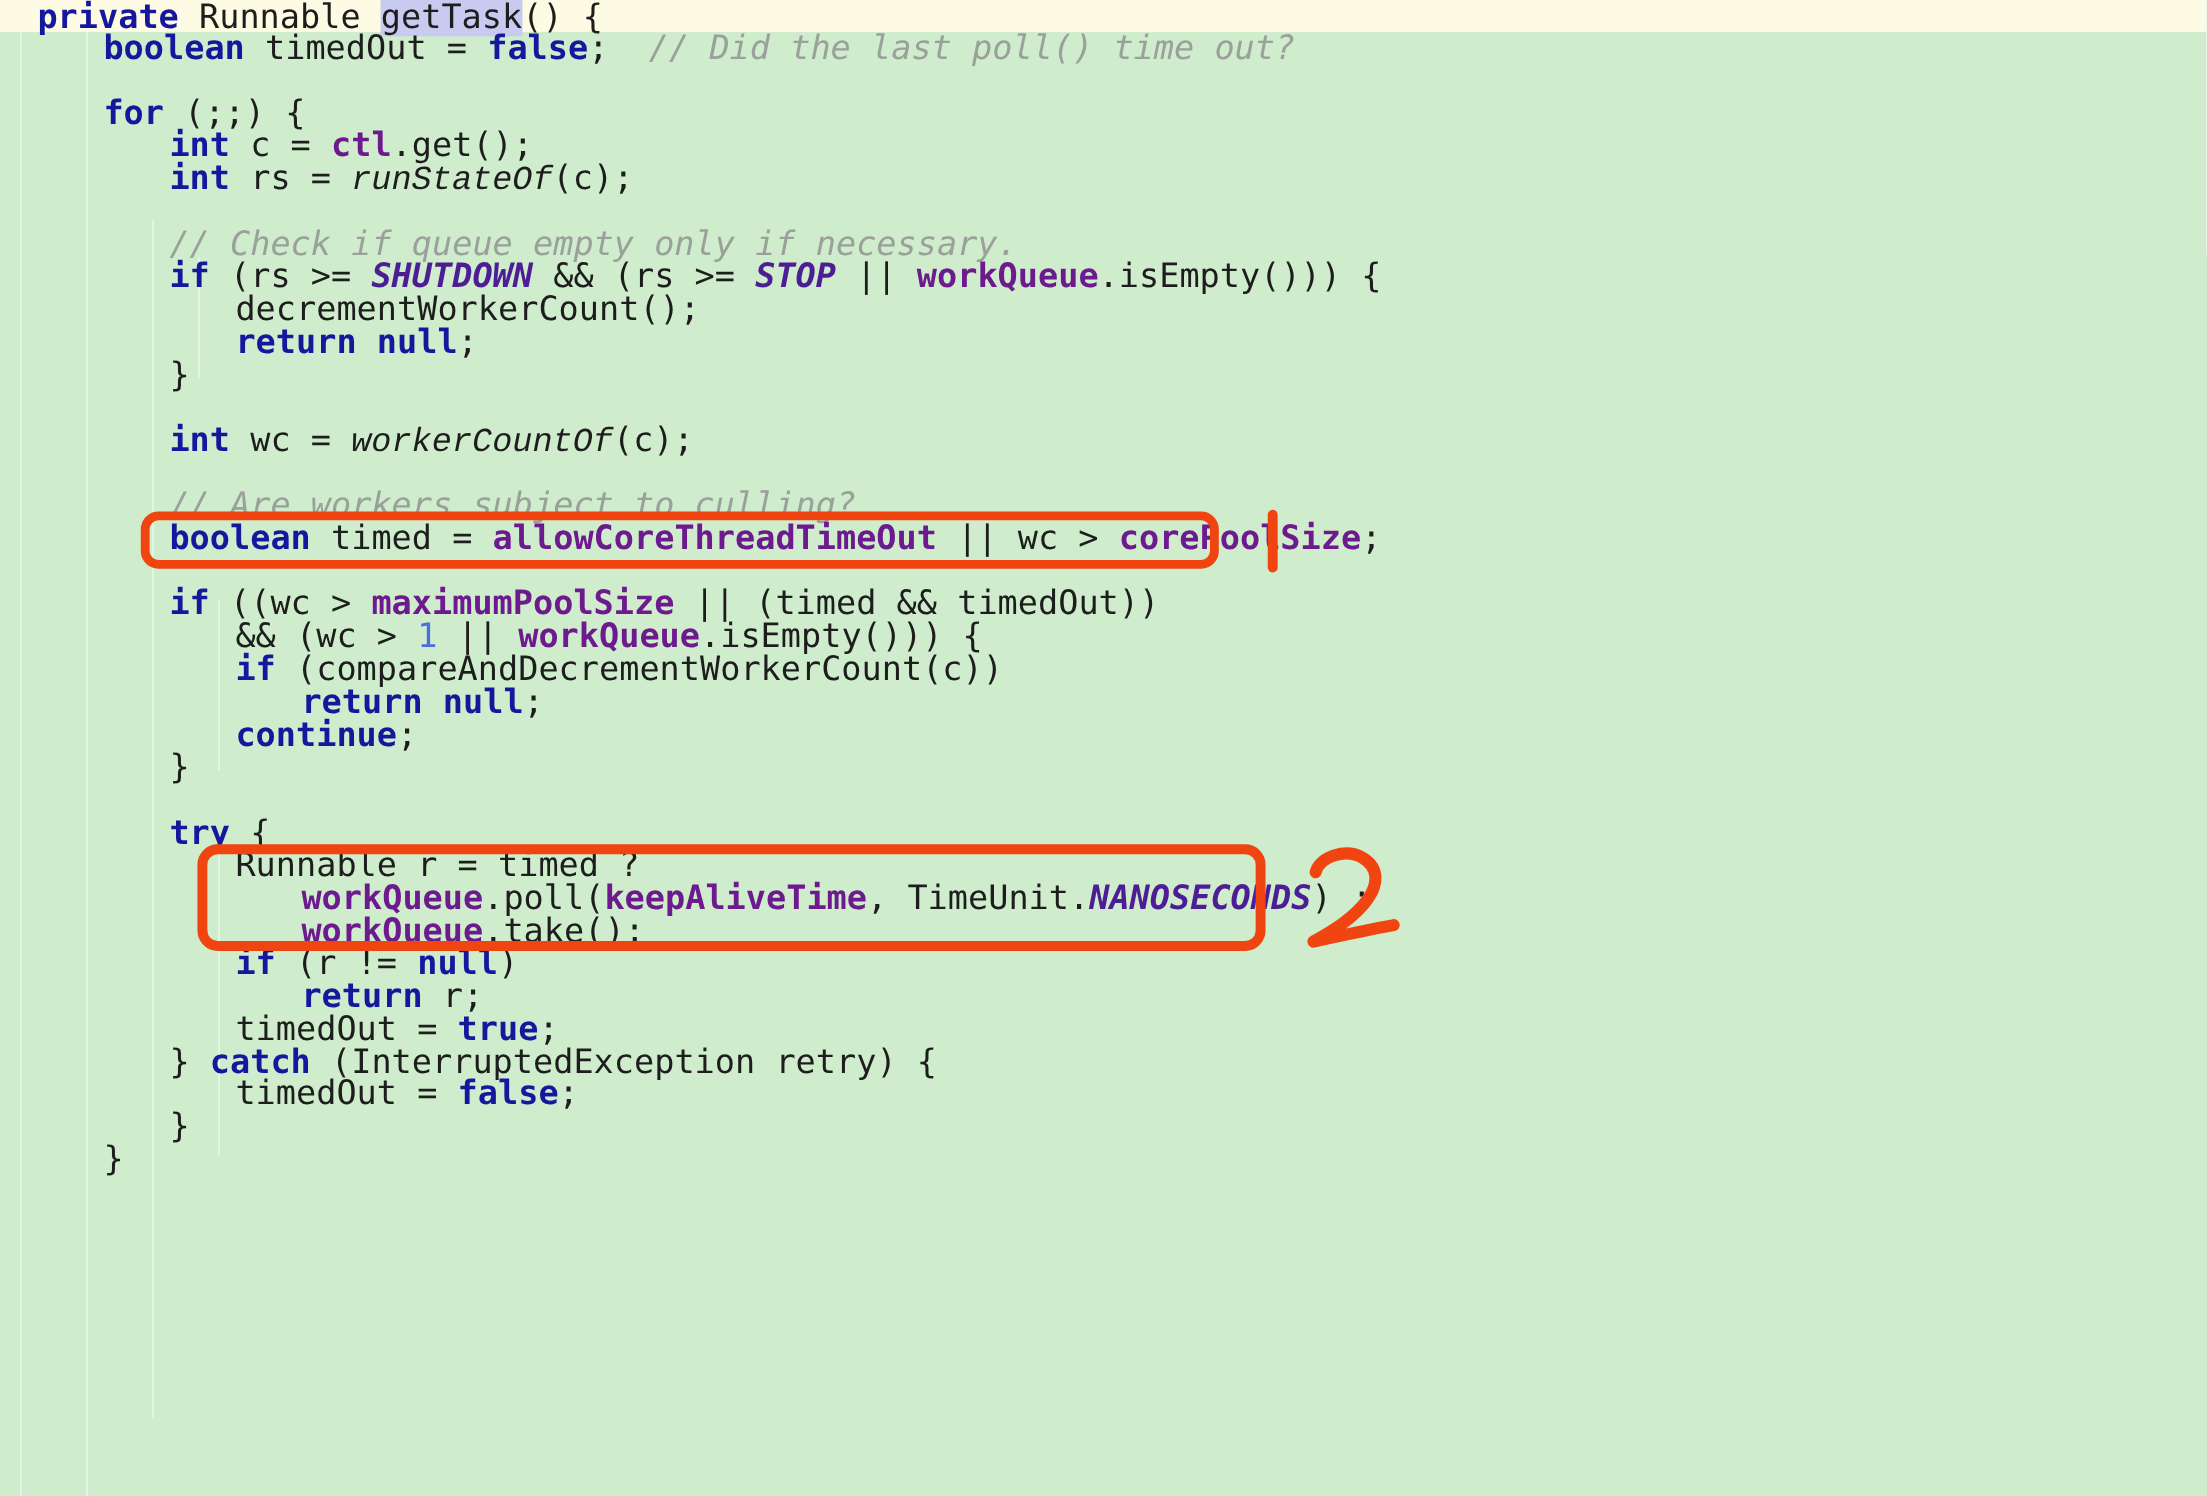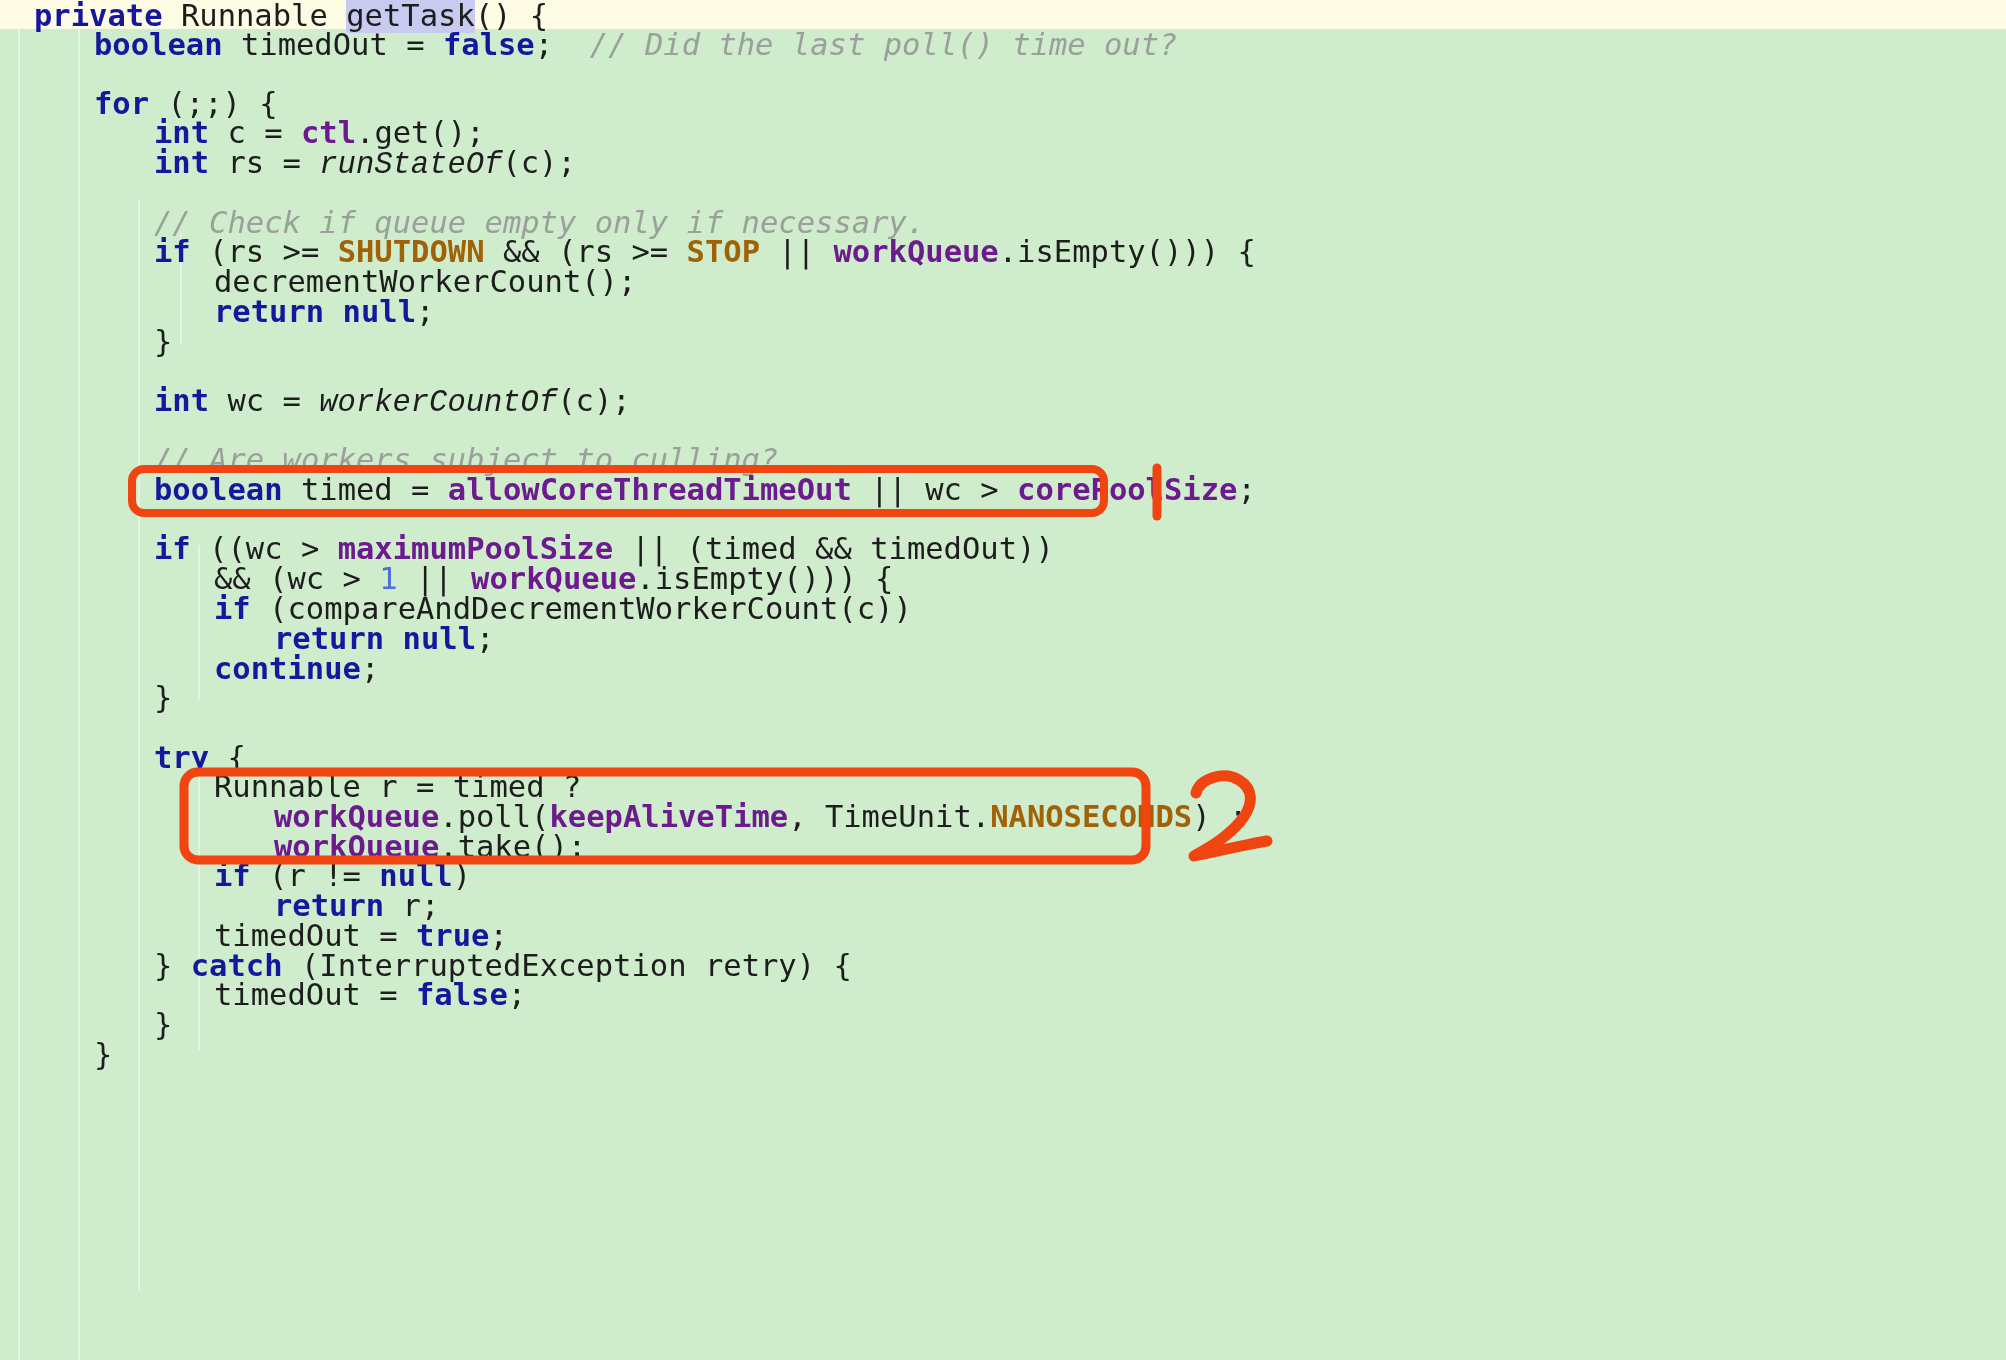--- a/index.html
+++ b/index.html
@@ -48,21 +48,21 @@
     position: absolute;
     left: 0;
     white-space: pre;
     height: 38.8px;
   }
 
   
   .kw      { color: #15189c; font-weight: bold; }
   .plain   { color: #1d1d1d; }
   .field   { color: #6d1a8f; font-weight: bold; }
-  .constant{ color: #a16207; font-weight: bold; }
+  .constant{ color: #4c1d95; font-weight: bold; font-style: italic; }
   .method  { color: #1d1d1d; font-style: italic; font-family: Liberation Mono, monospace; }
   .comment { color: #9aa09a; font-style: italic; }
   .num     { color: #4b6ee0; }
   .sel     { background: #c9caf0; }
 
   
   #annotation-layer {
     position: absolute;
     left: 0; top: 0;
     width: 2006px;

